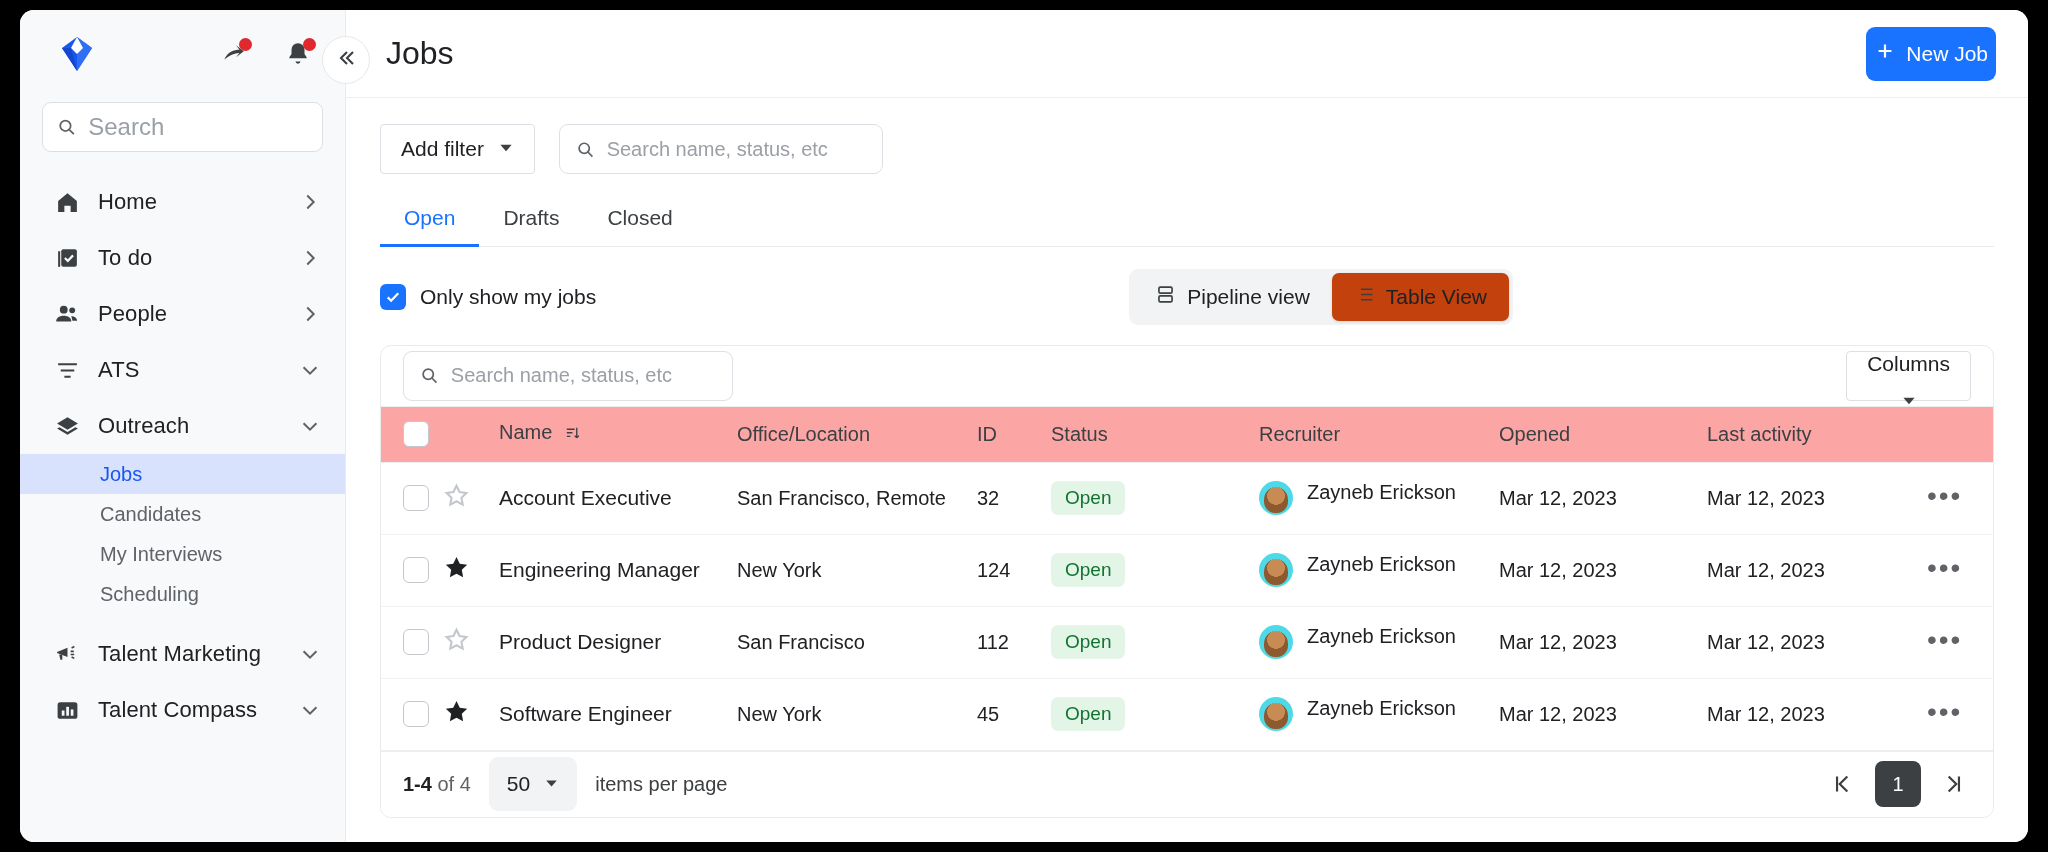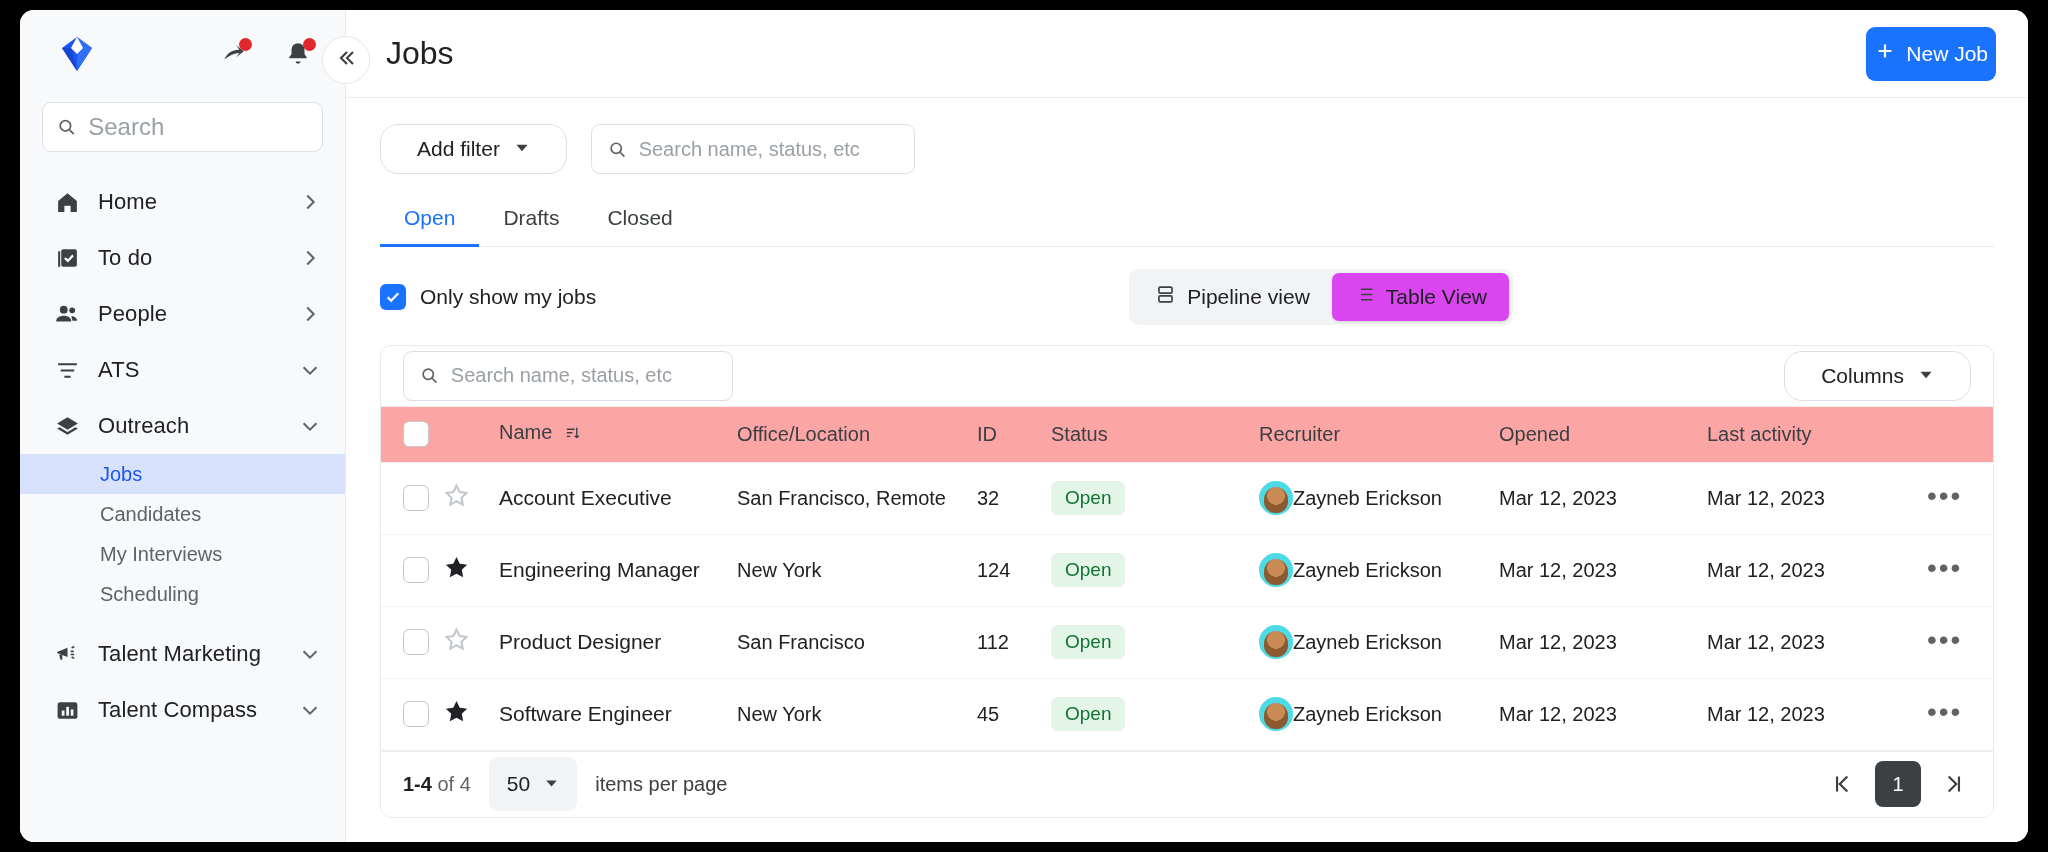--- a/index.html
+++ b/index.html
@@ -168,23 +168,23 @@
   .filter-row {
     padding-top: 26px;
     display: flex;
     gap: 24px;
     align-items: center;
   }
   .btn-outline {
     height: 50px;
     background: #fff;
     border: 1px solid #dcdfe3;
-    border-radius: 18px;
+    border-radius: 4px;
     display: flex; align-items: center; gap: 14px;
-    padding: 0 36px;
+    padding: 0 20px;
     font-size: 21px;
     color: #202124;
     font-family: "Liberation Sans", sans-serif;
     cursor: pointer;
   }
   .searchbar-2 {
     width: 324px;
     height: 50px;
     border: 1px solid #dcdfe3;
     border-radius: 9px;
@@ -244,21 +244,21 @@
   }
   .seg {
     height: 48px;
     display: flex; align-items: center; gap: 11px;
     padding: 0 22px;
     font-size: 21px;
     color: #202124;
     border-radius: 7px;
     cursor: pointer;
   }
-  .seg.active { background: #d946ef; box-shadow: 0 1px 3px rgba(0,0,0,0.14); }
+  .seg.active { background: #c2410c; box-shadow: 0 1px 3px rgba(0,0,0,0.14); }
 
   .card {
     margin-top: 22px;
     border: 1px solid #e8eaed;
     border-radius: 11px;
     flex: 1;
     display: flex;
     flex-direction: column;
     overflow: hidden;
     min-height: 0;
@@ -276,21 +276,21 @@
     border-radius: 9px;
     display: flex; align-items: center; gap: 12px;
     padding: 0 16px;
   }
   .card-search input {
     border: 0; outline: 0; width: 100%;
     font-size: 20px; color: #202124; background: transparent;
     font-family: "Liberation Sans", sans-serif;
   }
   .card-search input::placeholder { color: #9aa0a6; }
-  .columns-btn { margin-left: auto; }
+  .columns-btn { margin-left: auto; flex-direction: column; }
 
   table { width: 100%; border-collapse: collapse; table-layout: fixed; }
   thead tr { background: #fca5a5; }
   th {
     text-align: left;
     font-size: 20px;
     font-weight: 400;
     color: #3c4043;
     padding: 14px 0;
     border-top: 1px solid #eceef1;
@@ -328,21 +328,21 @@
   }
   .name-cell { font-size: 21px; color: #202124; }
   .pill {
     display: inline-flex; align-items: center;
     height: 34px; padding: 0 14px;
     background: #e3f5e6;
     color: #137333;
     border-radius: 7px;
     font-size: 19px;
   }
-  .rec-cell { display: flex; align-items: center; }
+  .rec-cell { display: flex; gap: 14px; }
   .avatar {
     width: 34px; height: 34px;
     border-radius: 50%;
     flex: 0 0 34px;
     background: #4dd9e8;
     overflow: hidden;
     position: relative;
   }
   .avatar::after {
     content: "";

